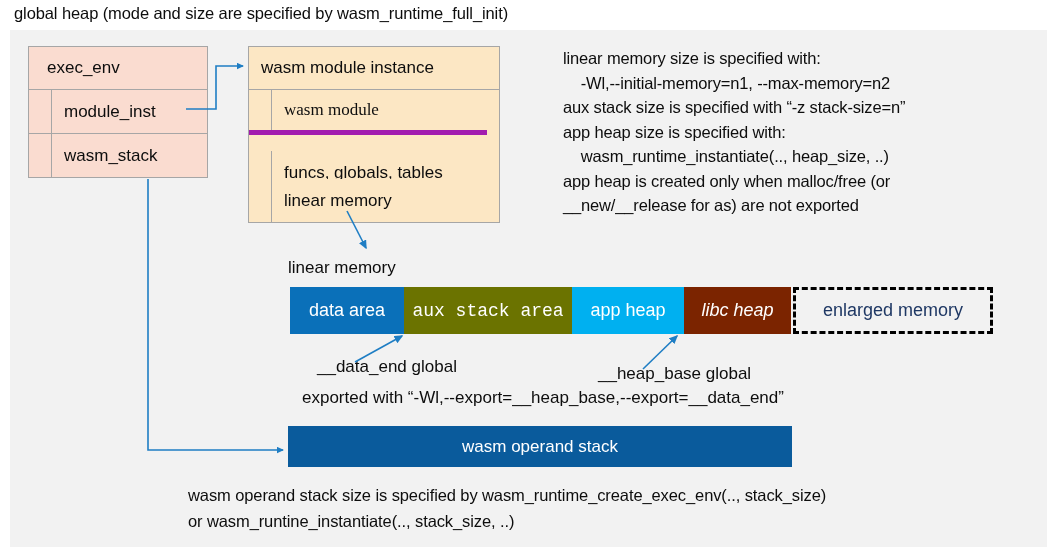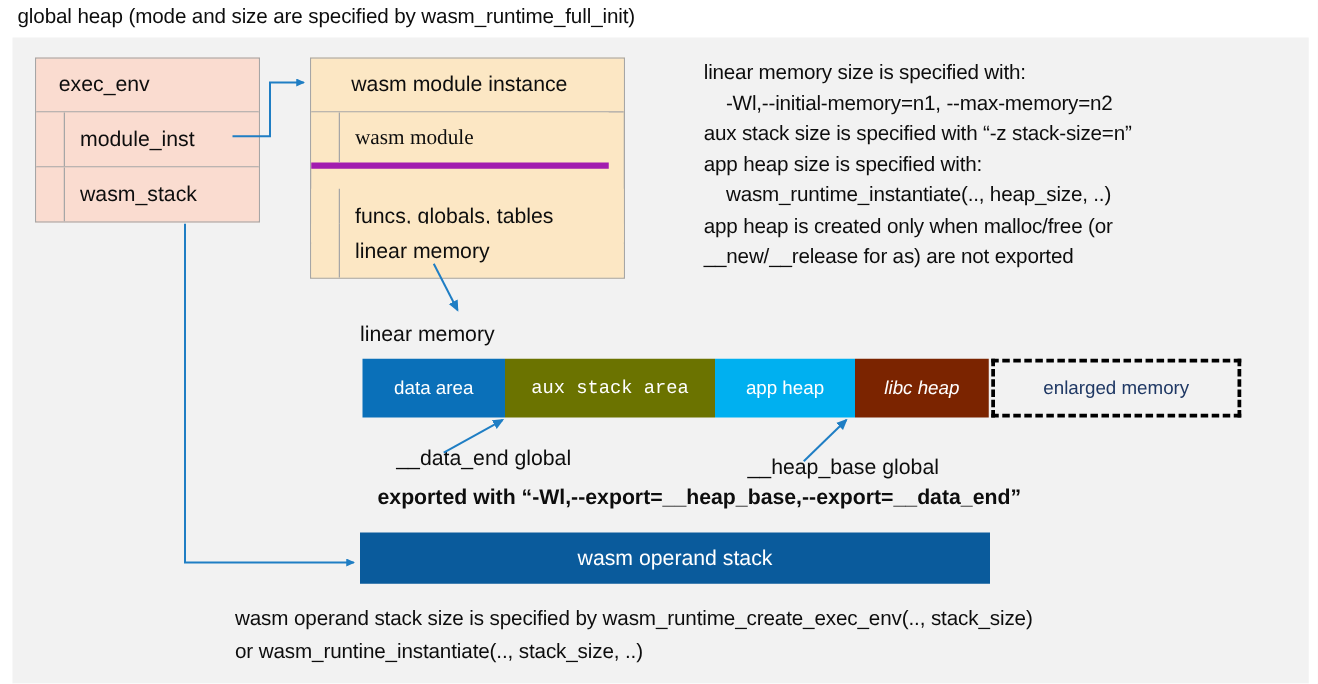--- a/index.html
+++ b/index.html
@@ -90,21 +90,20 @@
     left: 248px;
     top: 46px;
     width: 252px;
     height: 177px;
     background: #fce7c4;
   }
   #module-instance-box .struct-row { background: #fce7c4; }
   #mi-row-header {
     left: 0; top: 0; width: 250px; height: 43px;
     border-bottom: 1px solid #a6a6a6;
-    padding-left: 20px;
   }
   #mi-row-header .rowlabel { padding-left: 12px; }
   #mi-row-wasm-module {
     left: 0; top: 43px; width: 238px; height: 45px;
     border-bottom: 5px solid #a21caf;
     font-family: Liberation Serif, serif;
   }
   #mi-row-funcs {
     left: 0; top: 104px; width: 250px; height: 44px;
     border-bottom: 1px solid #a6a6a6;
@@ -142,21 +141,21 @@
     top: 287px;
     height: 47px;
     display: flex;
   }
   .mem-seg {
     box-sizing: border-box;
     display: flex;
     align-items: center;
     justify-content: center;
     height: 47px;
-    font-size: 15px;
+    font-size: 18px;
     color: #ffffff;
     white-space: nowrap;
   }
   #seg-data-area      { width: 114px; background: #0a70b9; }
   #seg-aux-stack-area { width: 168px; background: #6b7300; font-family: Liberation Mono, monospace; }
   #seg-app-heap       { width: 112px; background: #00b0f0; }
   #seg-libc-heap      { width: 107px; background: #7b2400; font-style: italic; }
   #seg-enlarged-memory {
     width: 200px;
     background: #f2f2f2;
@@ -166,21 +165,21 @@
   }
 
   
   .annot {
     font-size: 17px;
     color: #0d0d0d;
     white-space: nowrap;
   }
   #annot-data-end   { left: 317px; top: 357px; }
   #annot-heap-base  { left: 598px; top: 364px; }
-  #annot-exported   { left: 302px; top: 388px; font-weight: bold; }
+  #annot-exported   { left: 302px; top: 388px; }
 
   
   #operand-stack-bar {
     left: 288px;
     top: 426px;
     width: 504px;
     height: 41px;
     background: #0a5b9c;
     display: flex;
     align-items: center;

